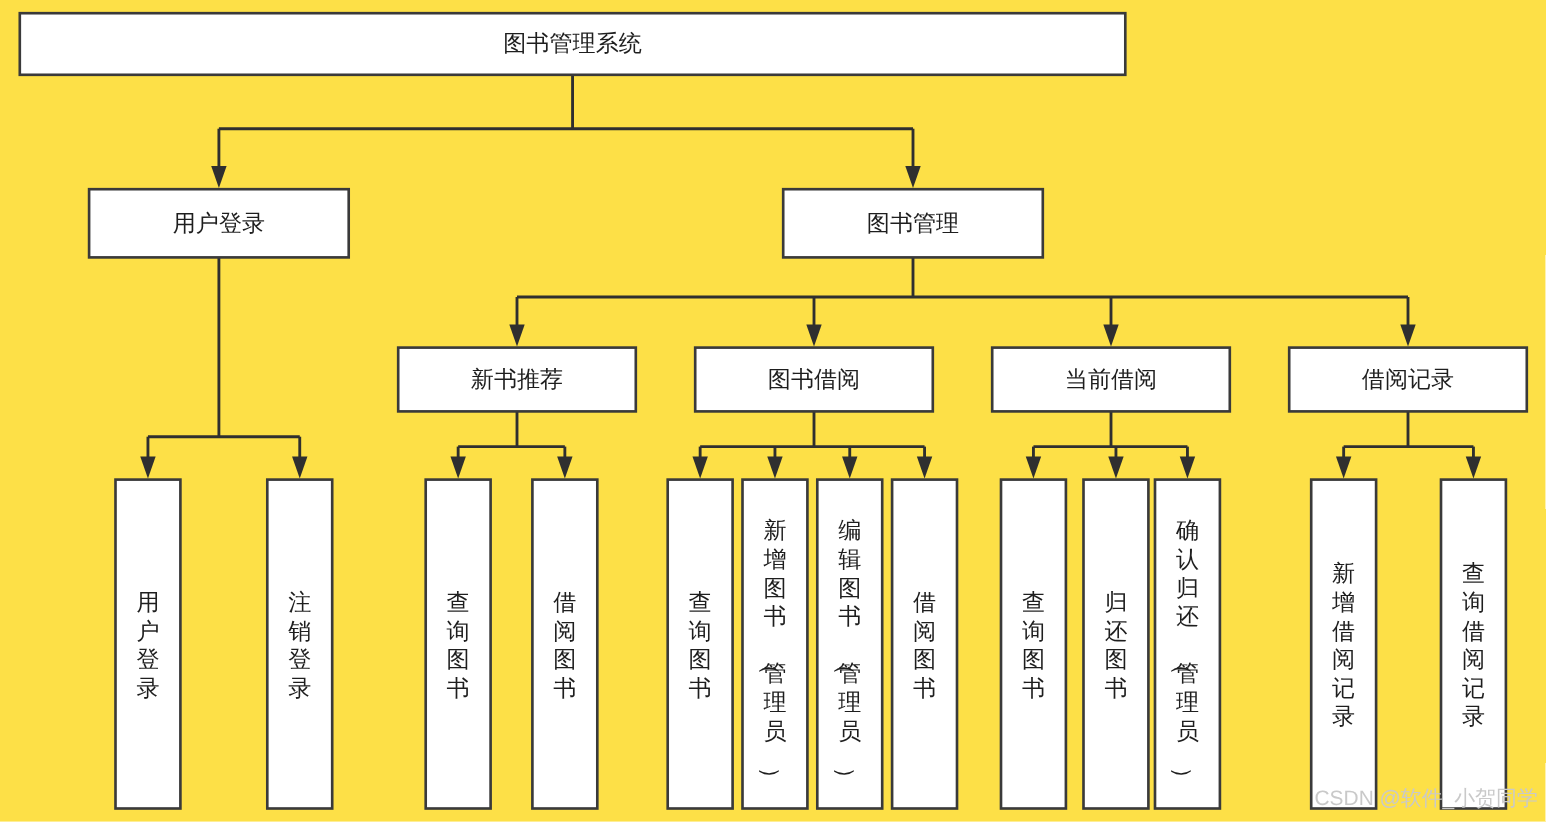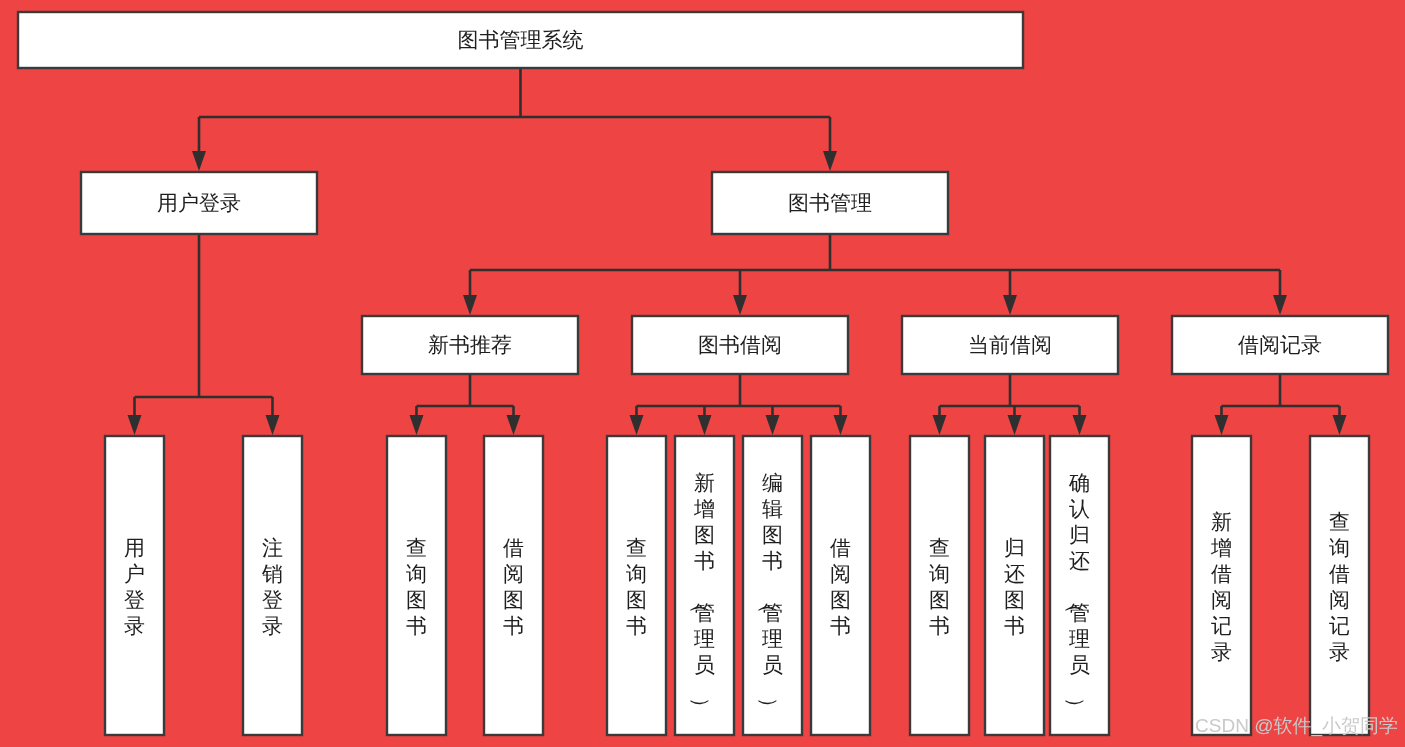--- a/index.html
+++ b/index.html
@@ -8,21 +8,21 @@
     padding: 0;
     background: #ffffff;
   }
   body {
     font-family: "Liberation Sans", "DejaVu Sans", sans-serif;
   }
   #diagram-root {
     position: relative;
     width: 1405px;
     height: 747px;
-    background: #ef4444;
+    background: #fde047;
     overflow: hidden;
   }
   svg#tree-svg {
     position: absolute;
     top: 0;
     left: 0;
     width: 1405px;
     height: 747px;
     display: block;
   }

